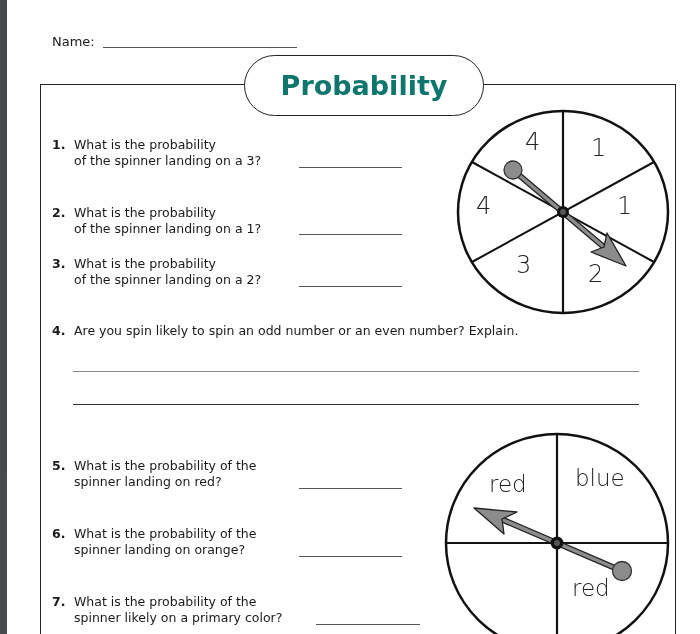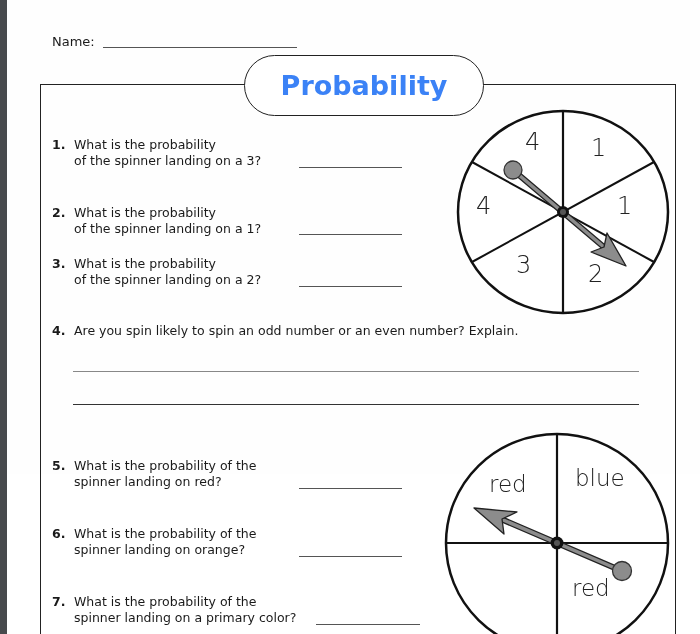--- a/index.html
+++ b/index.html
@@ -15,21 +15,21 @@
     .name-line { position: absolute; left: 103px; top: 47px; width: 194px; height: 0; border-top: 1px solid #555; }
     .frame {
       position: absolute; left: 40px; top: 84px; width: 636px; height: 560px;
       border-left: 1.5px solid #222; border-top: 1.5px solid #222; border-right: 1.5px solid #222;
       box-sizing: border-box;
     }
     .title-pill {
       position: absolute; left: 244px; top: 55px; width: 240px; height: 61px;
       border: 1.5px solid #222; border-radius: 31px; background: #fff; box-sizing: border-box;
       display: flex; align-items: center; justify-content: center;
-      font-weight: bold; font-size: 27px; color: #3b82f6;
+      font-weight: bold; font-size: 27px; color: #0f766e;
     }
     .q { position: absolute; font-size: 12.5px; line-height: 16px; }
     .q .num { position: absolute; left: 0; top: 0; font-weight: bold; }
     .q .text { position: absolute; left: 22px; top: 0; white-space: nowrap; text-align: center; }
     .ans-line { position: absolute; height: 0; border-top: 1.3px solid #555; }
     .explain-line { position: absolute; left: 73px; width: 566px; height: 0; border-top: 1px solid #555; }
     svg.spinner { position: absolute; left: 0; top: 0; }
     .spin-label { position: absolute; font-family: "DejaVu Sans", sans-serif; font-weight: 300; color: #222; }
   </style>
 </head>
@@ -86,21 +86,21 @@
   <div class="q" style="left:52px;top:526px;">
     <span class="num">6.</span>
     <span class="text">What is the probability  of the</span>
     <span class="text" style="top:16px;">spinner landing on orange?</span>
   </div>
   <div class="ans-line" style="left:299px;top:556px;width:103px;"></div>
 
   <div class="q" style="left:52px;top:594px;">
     <span class="num">7.</span>
     <span class="text">What is the probability of the</span>
-    <span class="text" style="top:16px;">spinner landing on a primary color?</span>
+    <span class="text" style="top:16px;">spinner likely on a primary color?</span>
   </div>
   <div class="ans-line" style="left:316px;top:624px;width:104px;"></div>
 
   <svg class="spinner" width="700" height="634" viewBox="0 0 700 634">
 
     <g>
       <ellipse cx="563" cy="212" rx="105" ry="101" fill="#fff" stroke="#111" stroke-width="2.5"></ellipse>
       <line x1="563" y1="111" x2="563" y2="313" stroke="#111" stroke-width="2.2"></line>
       <line x1="472" y1="162" x2="654" y2="262" stroke="#111" stroke-width="2"></line>
       <line x1="472" y1="262" x2="654" y2="162" stroke="#111" stroke-width="2"></line>

